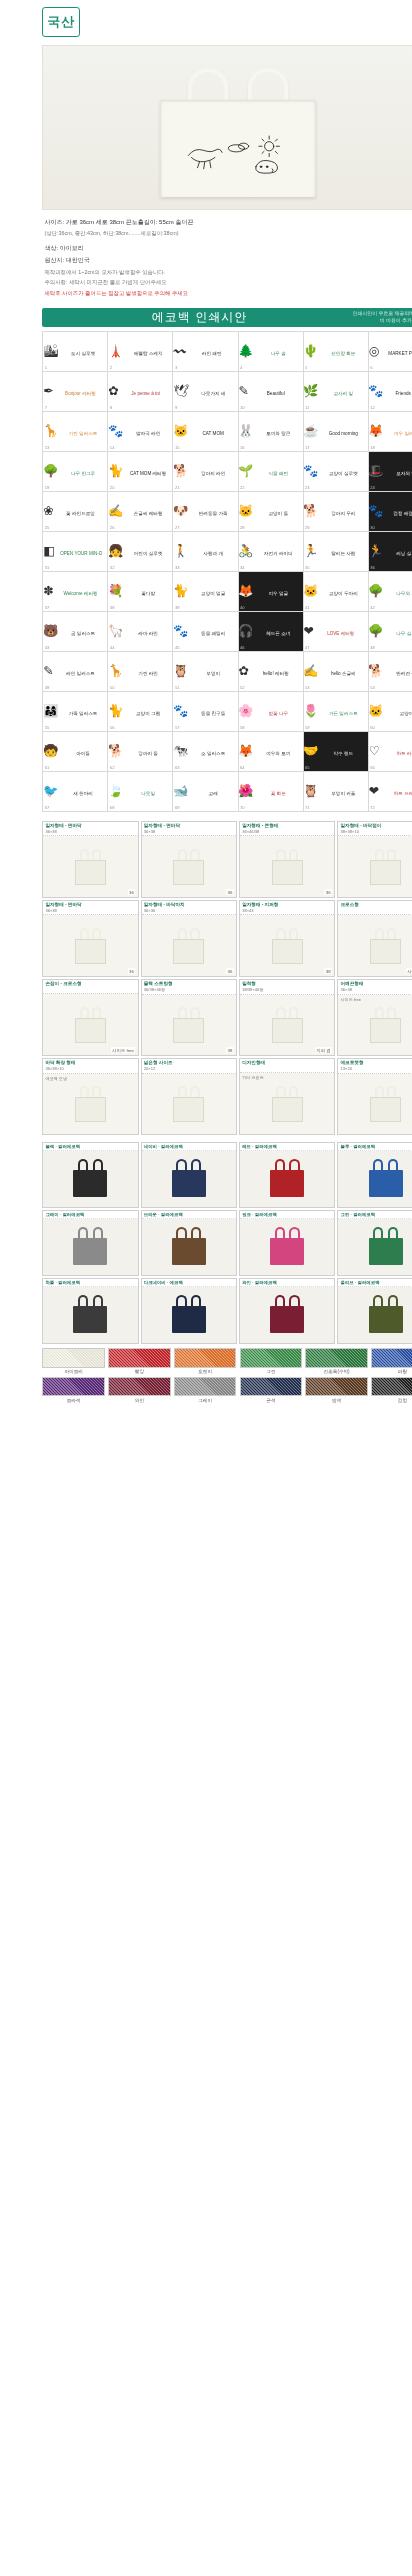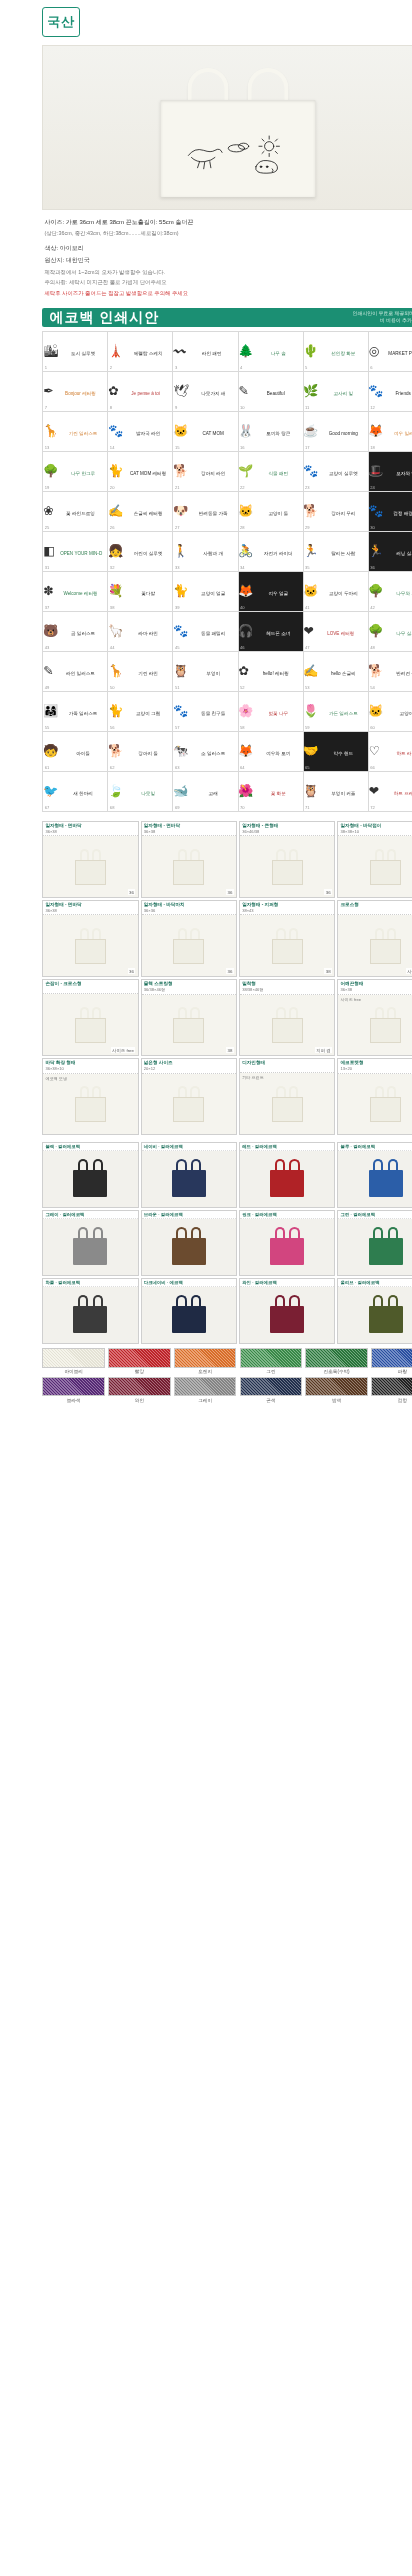--- a/index.html
+++ b/index.html
@@ -96,22 +96,22 @@
   .sec-title-wrap {
     margin: 9.3px 10.3px 0 10.3px;
     background: #1b8f73;
     border-radius: 2.1px;
     height: 19.6px;
     display: flex; align-items: center;
     padding: 0 7.2px;
     position: relative;
   }
   .sec-title {
-    color: #fff; font-size: 14px; font-weight: bold; letter-spacing: 1px;
-    flex: 1; text-align: left;
+    color: #fff; font-size: 12px; font-weight: normal; letter-spacing: 1px;
+    flex: 1; text-align: center;
   }
   .sec-note {
     color: #d8f0e6; font-size: 4.9px; line-height: 1.35; text-align: right;
     width: 77px;
   }
 
   
   .design-grid {
     margin: 4.1px 10.3px 0 10.3px;
     display: grid;

